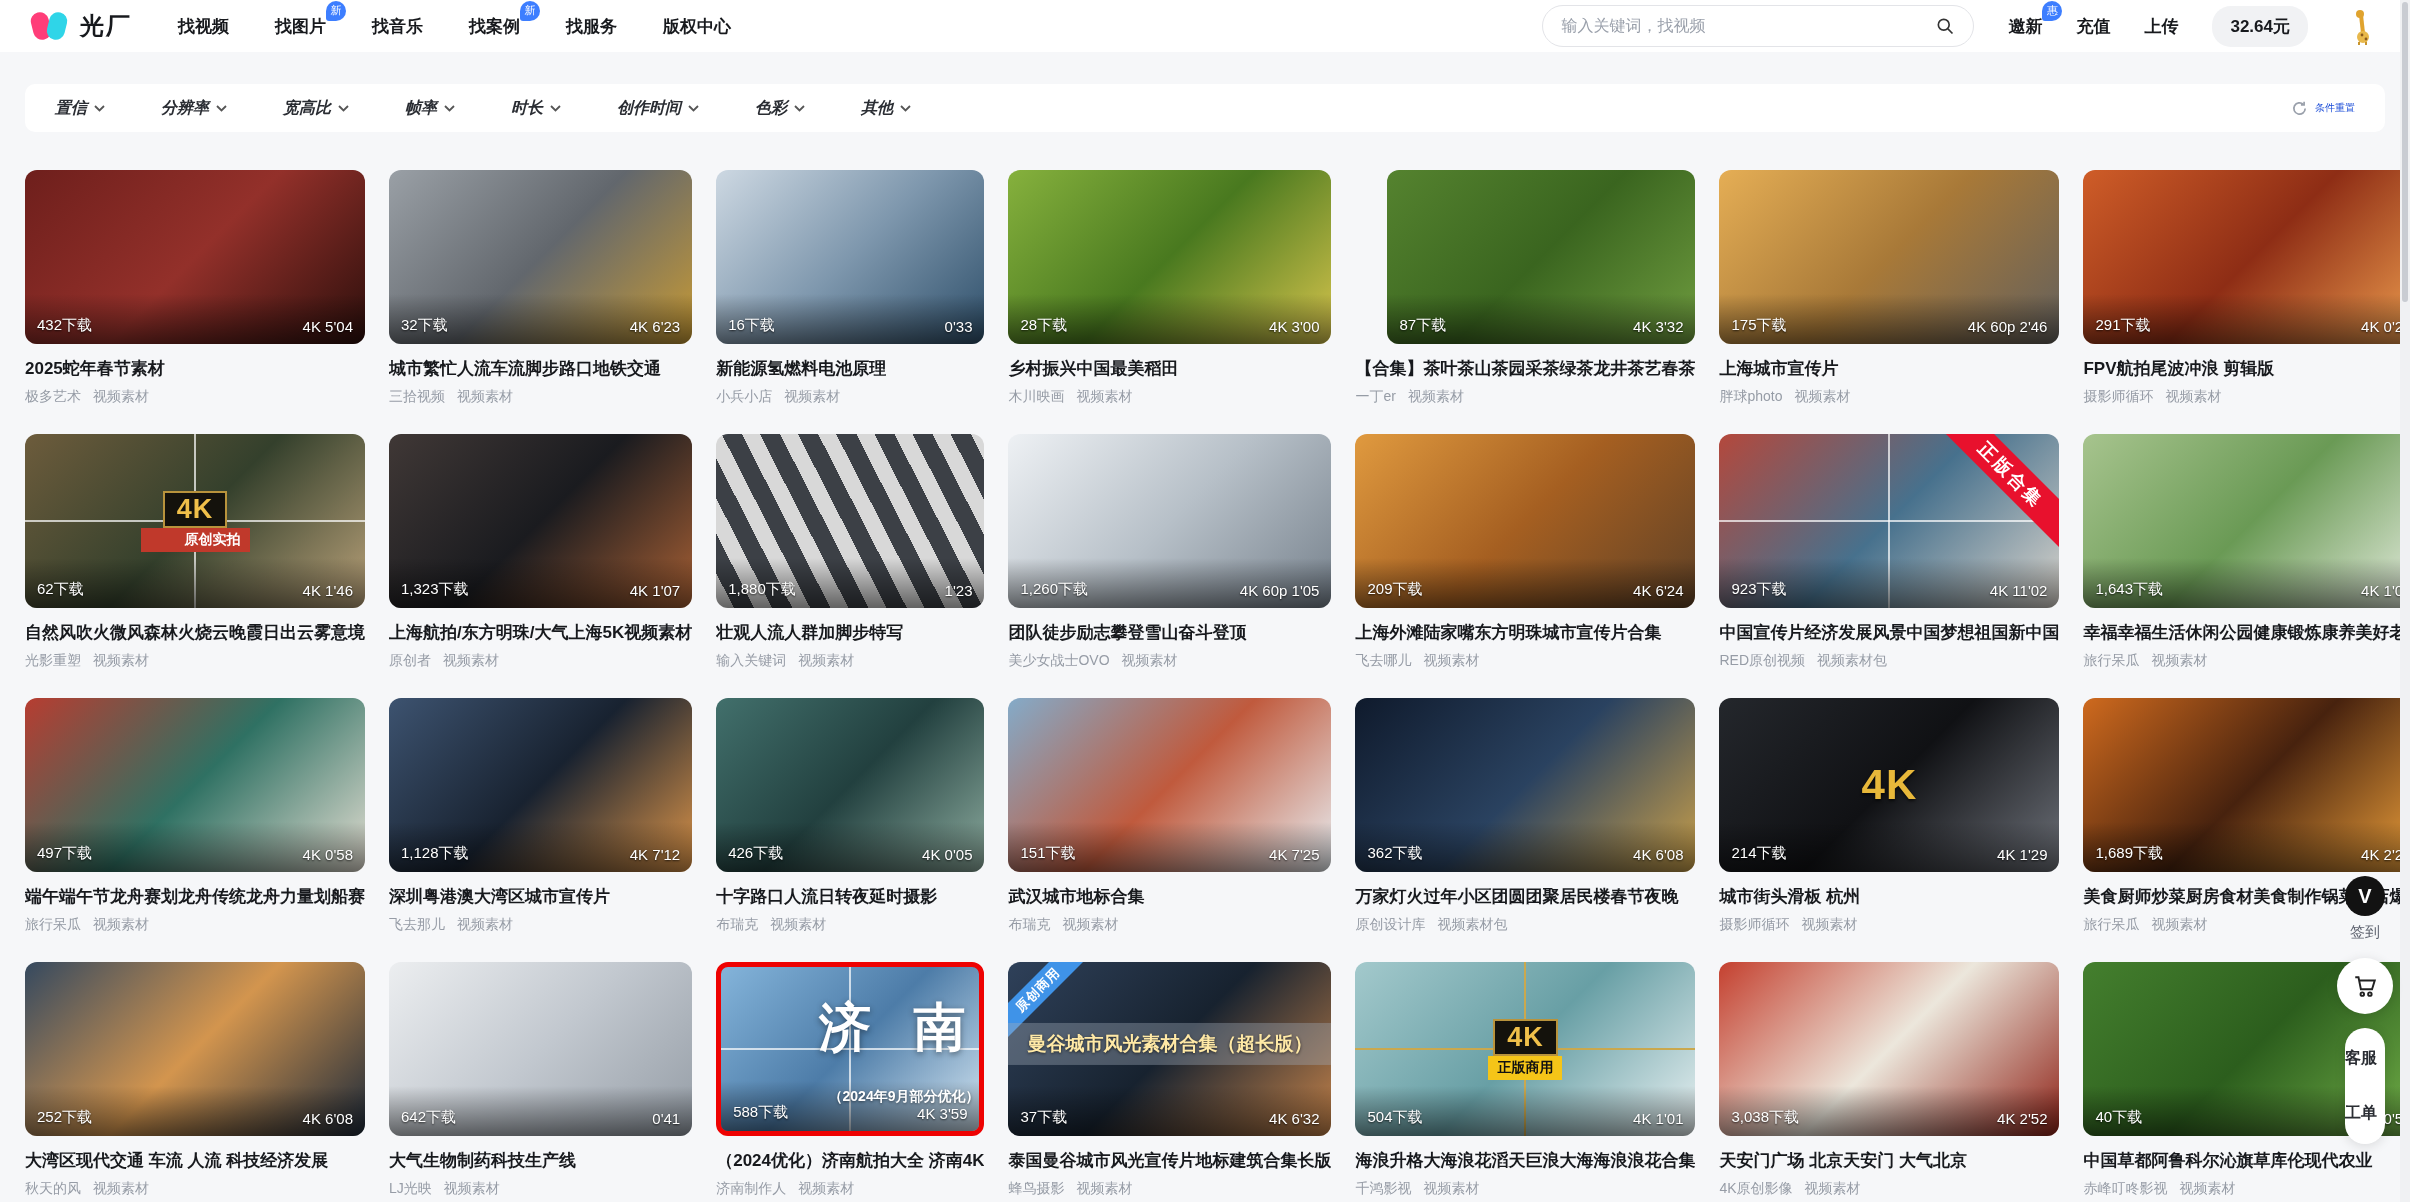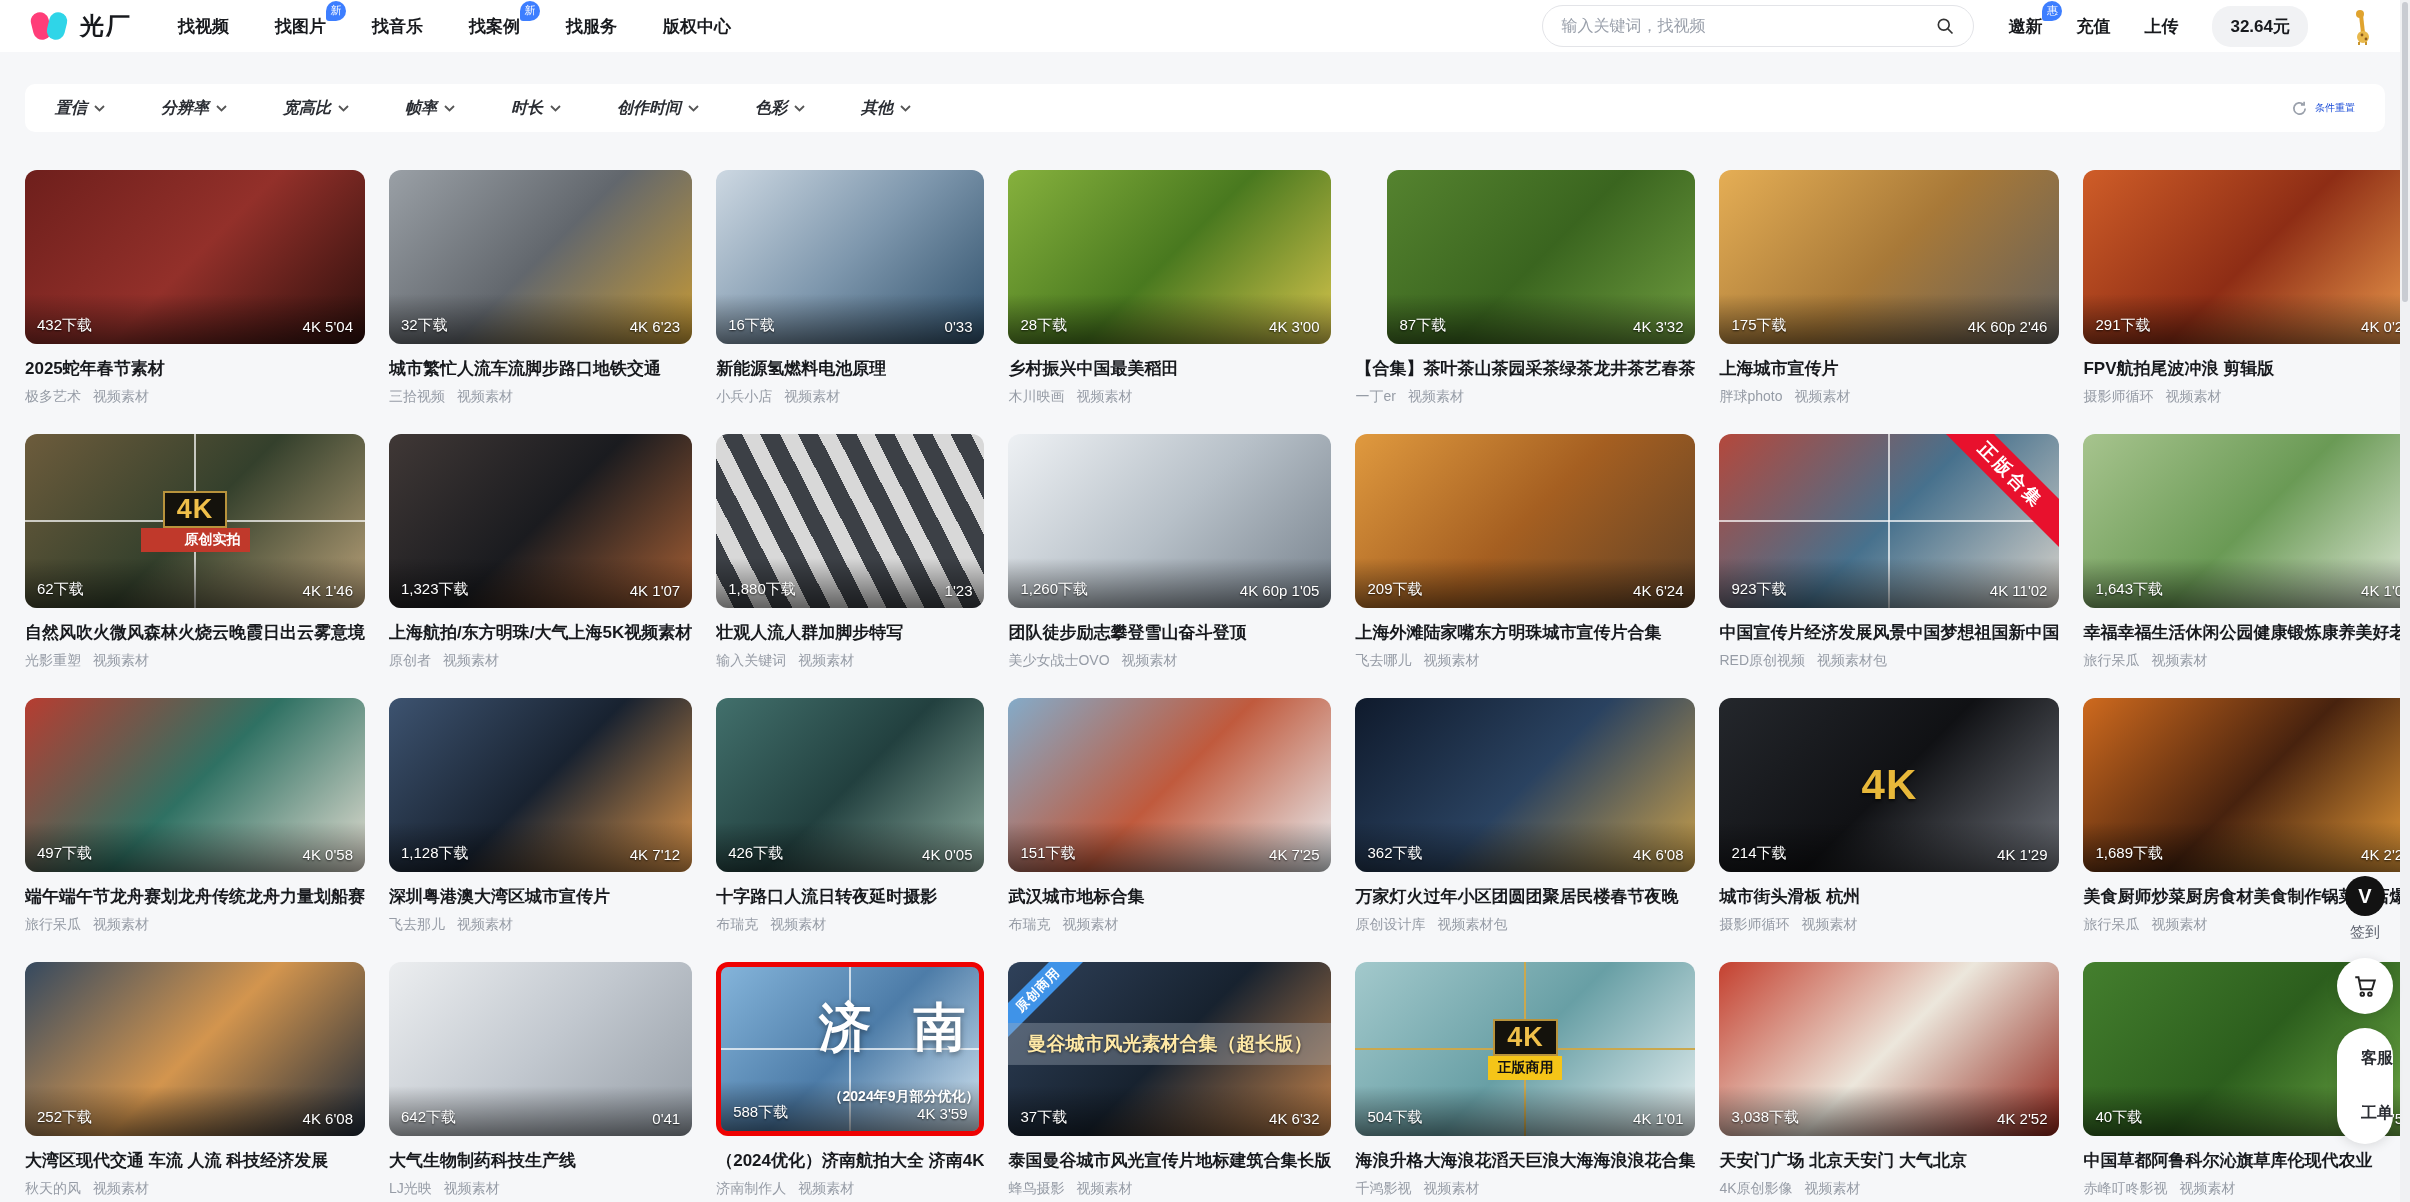--- a/index.html
+++ b/index.html
@@ -72,23 +72,23 @@
     font-weight:800; color:#ffe9a6; text-shadow:0 1px 3px rgba(0,0,0,.65); white-space:nowrap; }
 
   
   .floatbar { position:fixed; right:16px; top:876px; width:58px; display:flex;
     flex-direction:column; align-items:center; z-index:20; }
   .vip-circle { width:40px; height:40px; border-radius:50%; background:#121212; color:#fff;
     font-weight:800; font-size:20px; display:flex; align-items:center; justify-content:center; cursor:pointer; }
   .checkin { margin-top:7px; font-size:15px; color:#5f6470; }
   .cart-circle { margin-top:16px; width:56px; height:56px; border-radius:50%; background:#fff;
     box-shadow:0 2px 12px rgba(0,0,0,.12); display:flex; align-items:center; justify-content:center; cursor:pointer; }
-  .svc-pill { margin-top:14px; width:56px; background:#fff; border-radius:28px;
+  .svc-pill { margin-top:14px; width:40px; background:#fff; border-radius:28px;
     box-shadow:0 2px 12px rgba(0,0,0,.12); display:flex; flex-direction:column;
-    align-items:flex-end; padding:20px 0; gap:34px; }
+    align-items:flex-start; padding:20px 0; gap:34px; }
   .svc-pill span { font-size:16px; font-weight:600; color:#2a2d33; cursor:pointer; }
 
   .scroll-track { position:fixed; right:0; top:0; width:10px; height:100%; background:#f0f1f3; }
   .scroll-thumb { position:absolute; top:2px; left:2px; width:6px; height:300px;
     background:#c9ccd2; border-radius:3px; }
 </style>
 </head>
 <body>
 
 <div class="navbar">

